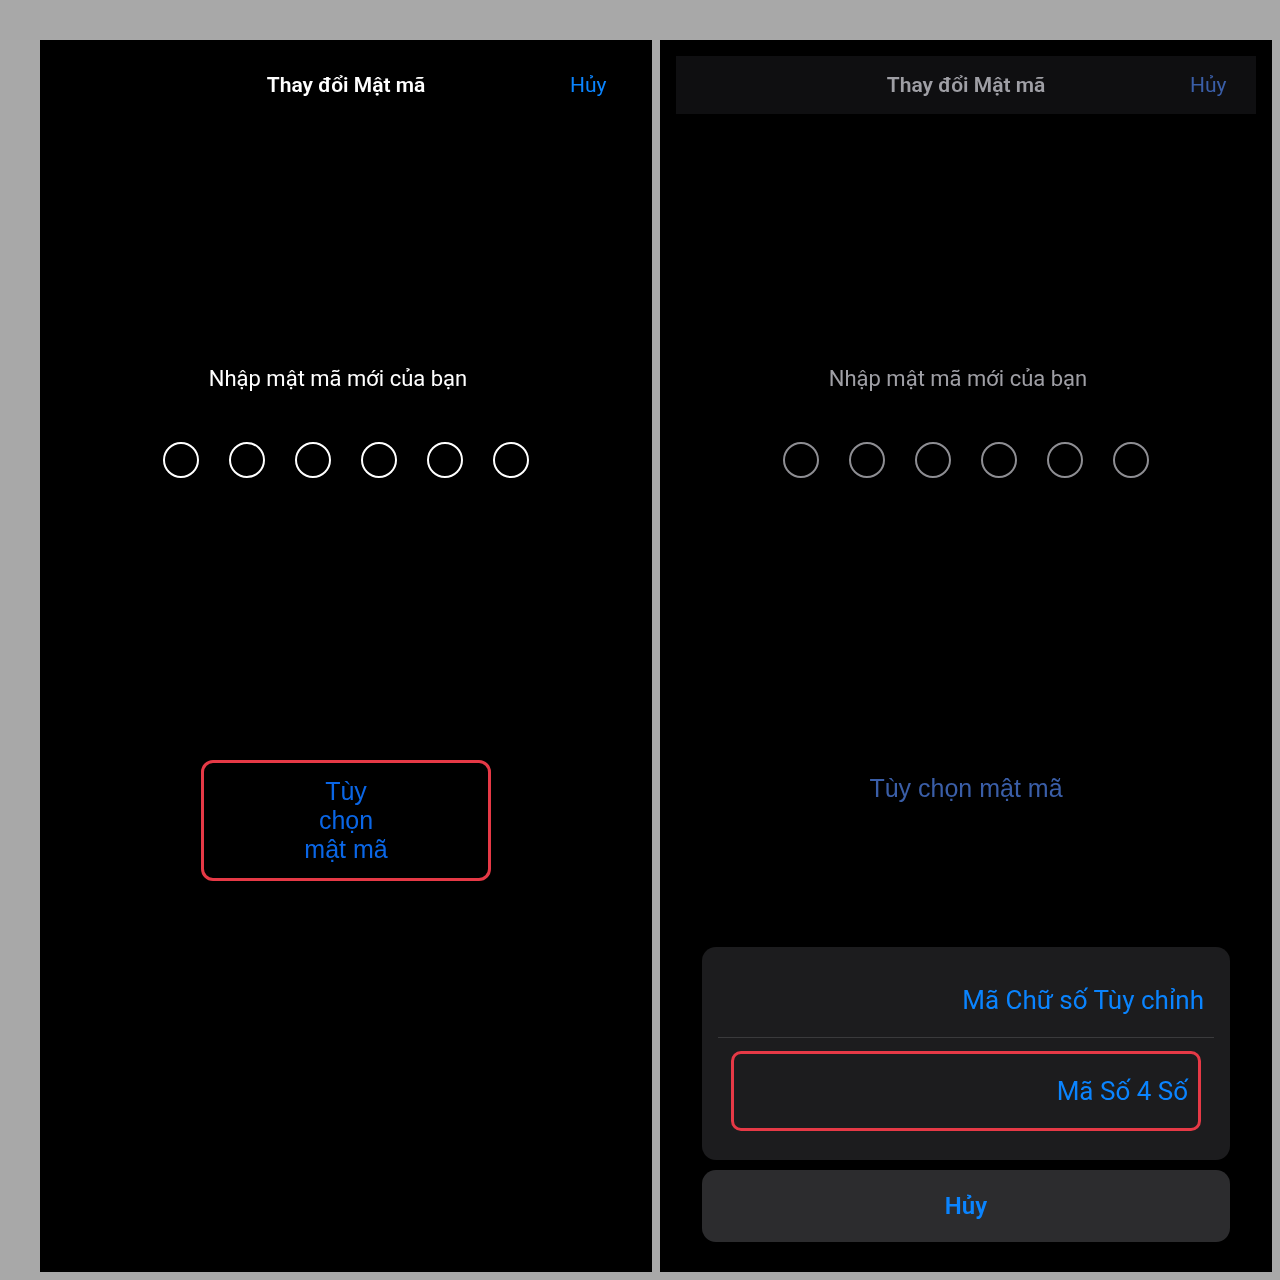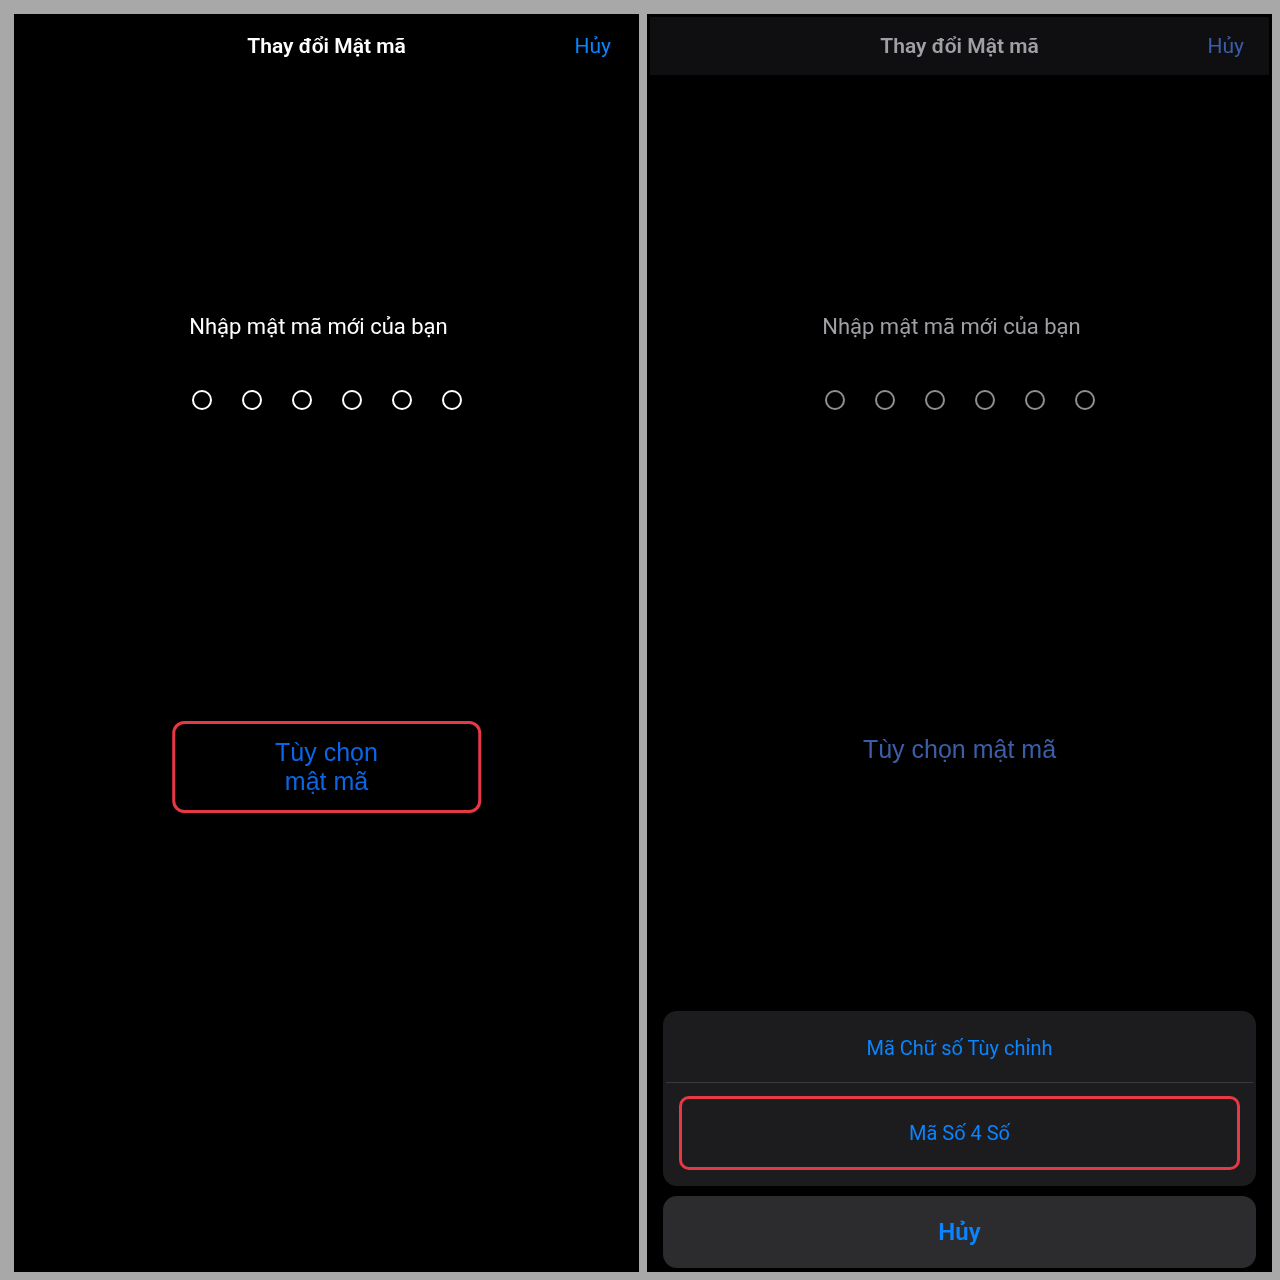--- a/index.html
+++ b/index.html
@@ -1,15 +1,15 @@
 <!DOCTYPE html>
 <html><head>
 <meta charset="utf-8">
 <style>
-  * { box-sizing: border-box; margin: 0; padding: 3px; }
+  * { box-sizing: border-box; margin: 0; padding: 16px; }
   body {
     background: #a8a8a8;
     font-family: -apple-system, BlinkMacSystemFont, "Segoe UI", Roboto, Helvetica, Arial, sans-serif;
     width: 1280px;
     height: 1280px;
     overflow: hidden;
   }
   .container {
     display: flex;
     gap: 8px;
@@ -102,22 +102,22 @@
     bottom: 0;
   }
   .sheet-group {
     background: #1c1c1e;
     border-radius: 14px;
     overflow: hidden;
     margin-bottom: 10px;
   }
   .sheet-item {
     color: #0a84ff;
-    font-size: 20px;
-    text-align: center;
+    font-size: 26px;
+    text-align: right;
     padding: 22px 10px;
     border-bottom: 1px solid #3a3a3c;
     cursor: pointer;
   }
   .sheet-item:last-child { border-bottom: none; }
   .sheet-item.highlight-item {
     border: 3px solid #e63946;
     border-radius: 10px;
     margin: 13px;
   }

